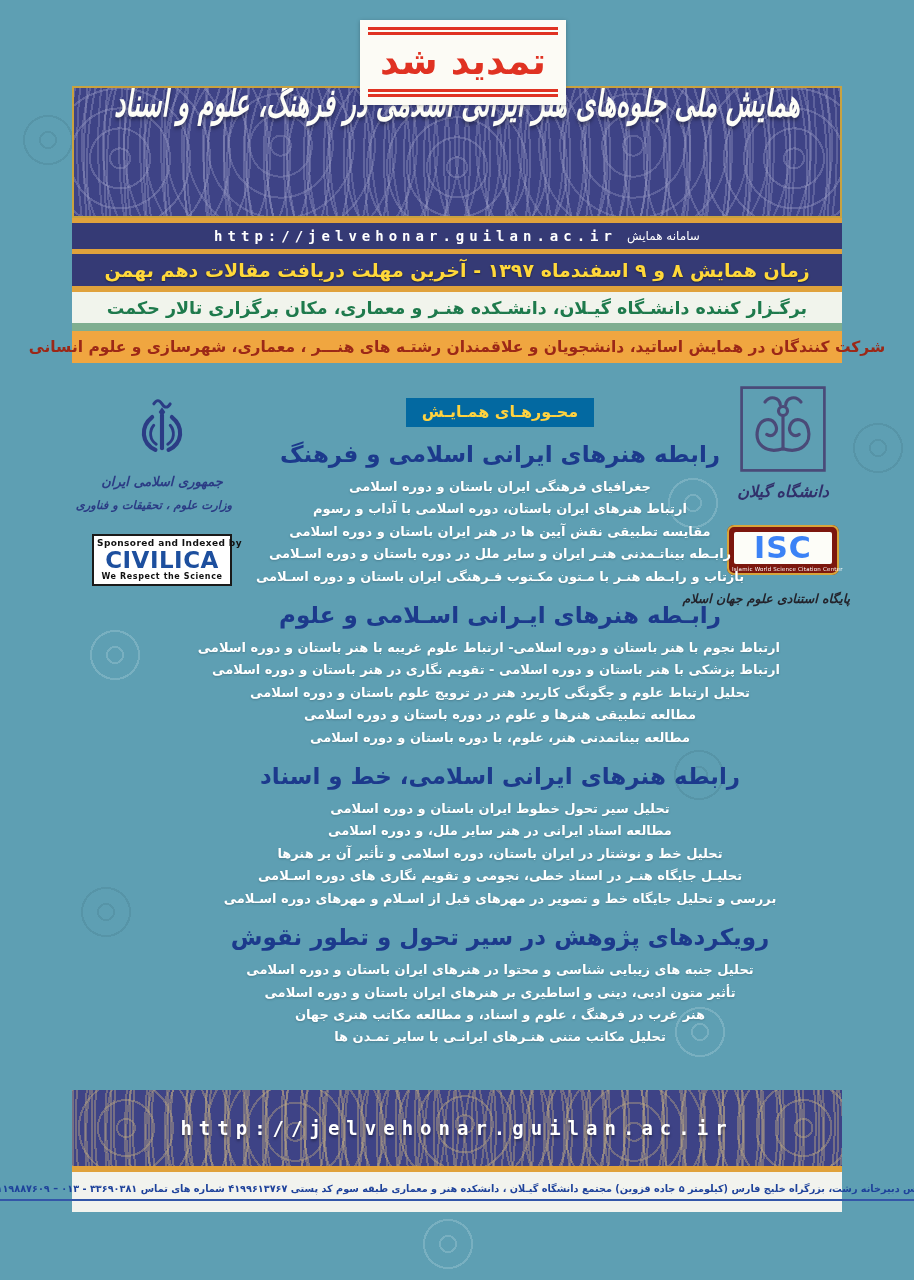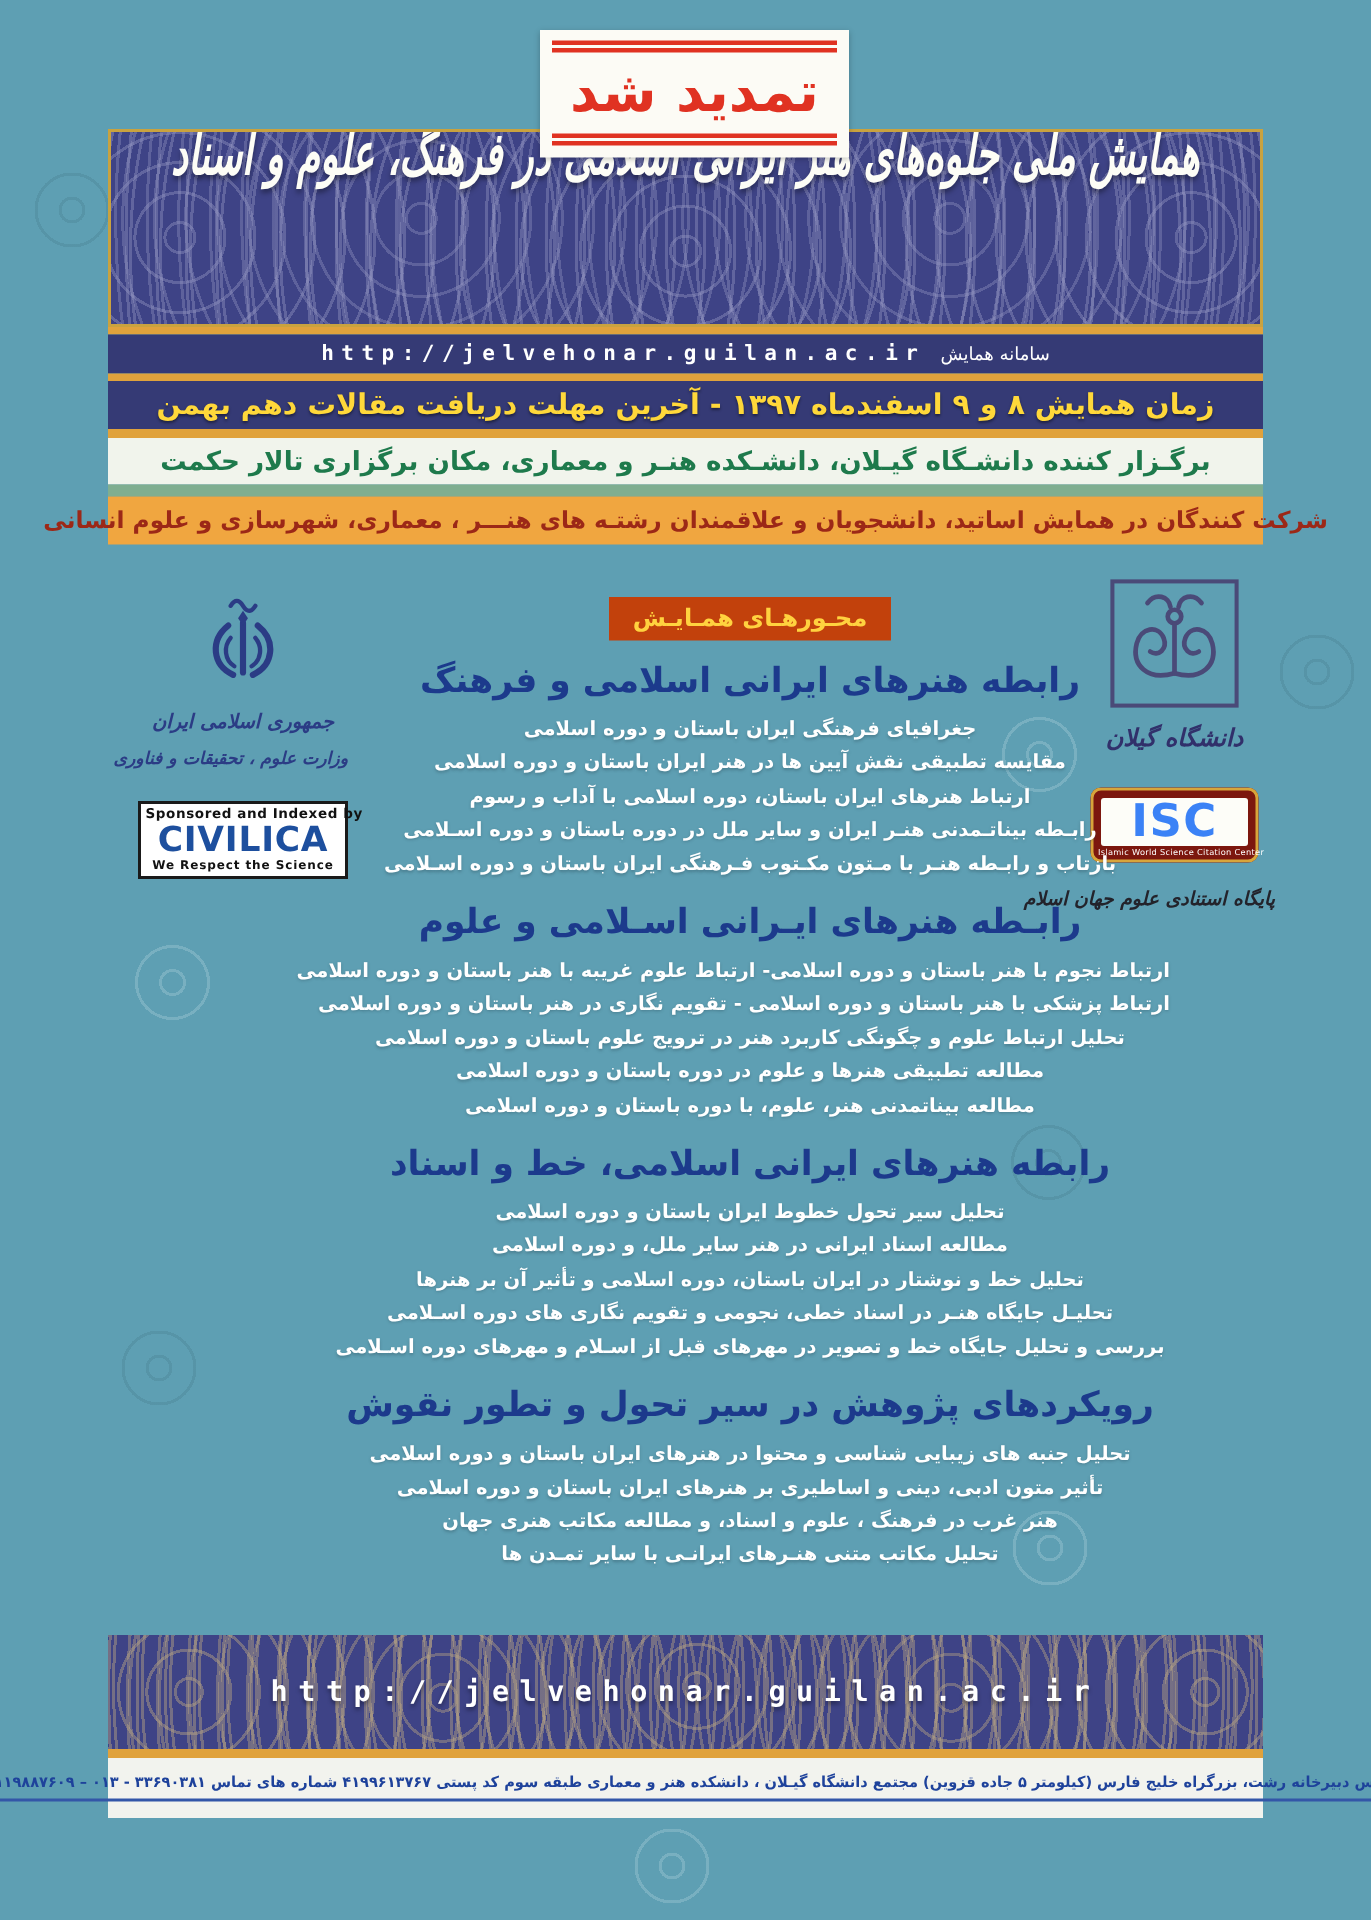--- a/index.html
+++ b/index.html
@@ -52,21 +52,21 @@
   
   .ext-banner{
     position:absolute;left:360px;top:20px;width:206px;z-index:6;background:#FCFBF5;
     padding:5px 8px 6px;box-sizing:border-box;box-shadow:0 1px 4px rgba(0,0,0,.25);
   }
   .dbl-rule i{display:block;height:3px;background:#E03222;margin:2px 0;}
   .ext-banner .txt{display:block;text-align:center;color:#E03222;font-weight:bold;font-size:37px;line-height:1.35;direction:rtl;}
 
   
   .topics{position:absolute;left:220px;top:398px;width:560px;text-align:center;direction:rtl;}
-  .badge{display:inline-block;background:#c2410c;color:#FFD23F;font-weight:bold;font-size:16px;
+  .badge{display:inline-block;background:#0369a1;color:#FFD23F;font-weight:bold;font-size:16px;
     padding:4px 16px 6px;letter-spacing:1px;}
   .sec-heading{color:#1C3A8C;font-weight:bold;font-size:23px;margin:14px 0 9px;white-space:nowrap;}
   .sec-item{color:#FFFFFF;font-weight:bold;font-size:13px;line-height:22.4px;white-space:nowrap;
     text-shadow:0 1px 2px rgba(40,70,80,.35);}
 
   
   .left-col{position:absolute;left:92px;top:394px;width:140px;text-align:center;}
   .gov-line1{color:#2B3C85;font-weight:bold;font-style:italic;font-size:13px;margin-top:2px;direction:rtl;}
   .gov-line2{color:#2B3C85;font-weight:bold;font-style:italic;font-size:11.5px;margin-top:9px;direction:rtl;white-space:nowrap;}
   .civilica{margin-top:22px;background:#fff;border:2px solid #1a1a1a;padding:2px 3px 3px;text-align:center;}
@@ -205,22 +205,22 @@
     <div class="isc-caption">پایگاه استنادی علوم جهان اسلام</div>
   </div>
 
   <div class="topics">
     <span class="badge">محـورهـای همـایـش</span>
     <div>
   <div class="topic-section">
     <div class="sec-heading">رابطه  هنرهای ایرانی اسلامی  و  فرهنگ</div>
     <div class="sec-items">
             <div class="sec-item">جغرافیای فرهنگی ایران باستان و  دوره اسلامی</div>
+            <div class="sec-item">ارتباط هنرهای ایران باستان، دوره اسلامی با آداب و  رسوم</div>
             <div class="sec-item">مقایسه تطبیقی نقش آیین ها  در هنر ایران باستان و  دوره اسلامی</div>
-            <div class="sec-item">ارتباط هنرهای ایران باستان، دوره اسلامی با آداب و  رسوم</div>
             <div class="sec-item">رابـطه بیناتـمدنی هنـر  ایران و سایر ملل در دوره باستان و دوره اسـلامی</div>
             <div class="sec-item">بازتاب و رابـطه  هنـر  با مـتون مکـتوب فـرهنگی ایران باستان و دوره اسـلامی</div>
           </div>
   </div>
 
   <div class="topic-section">
     <div class="sec-heading">رابـطه هنرهای ایـرانی اسـلامی و علوم</div>
     <div class="sec-items">
             <div class="sec-item">ارتباط  نجوم با هنر باستان و دوره اسلامی- ارتباط علوم غریبه با هنر باستان و دوره اسلامی</div>
             <div class="sec-item">ارتباط  پزشکی با هنر باستان و دوره اسلامی - تقویم نگاری در هنر باستان و دوره اسلامی</div>

